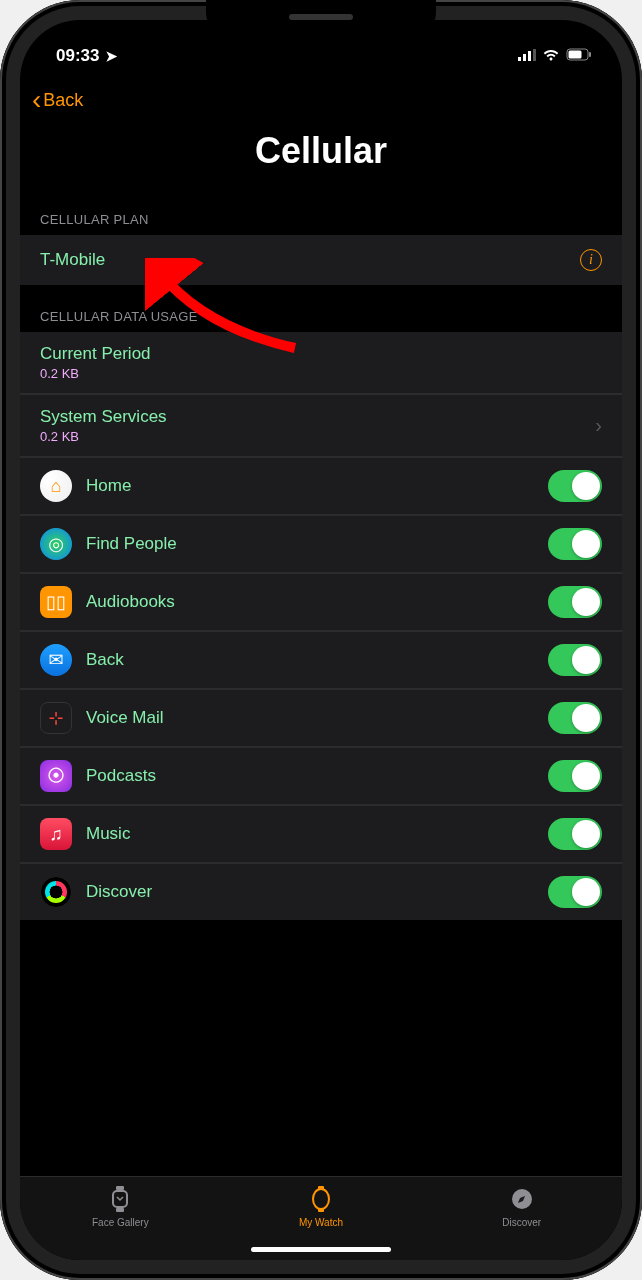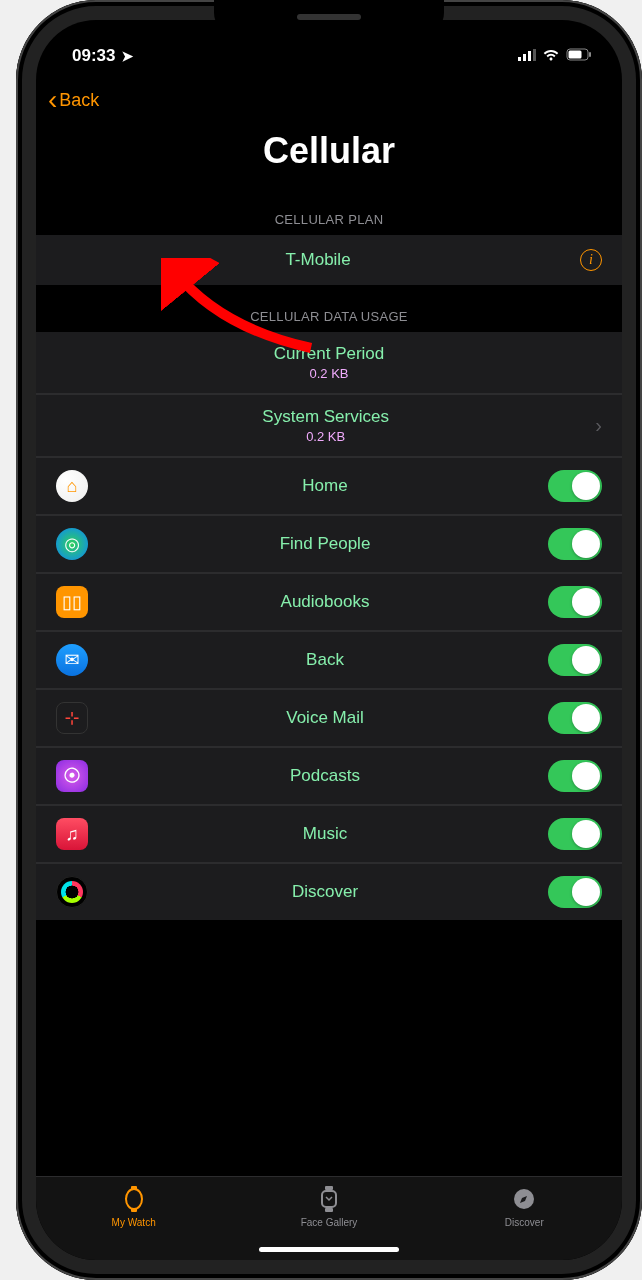--- a/index.html
+++ b/index.html
@@ -14,21 +14,20 @@
     position: relative;
   }
   .device-frame {
     width: 642px;
     height: 1280px;
     background: #222;
     border-radius: 80px;
     padding: 20px;
     position: relative;
     box-shadow: inset 0 0 0 2px #444, inset 0 0 0 6px #000;
-    margin-left: 16px;
   }
   .screen {
     width: 100%;
     height: 100%;
     background: #000;
     border-radius: 60px;
     overflow: hidden;
     position: relative;
     display: flex;
     flex-direction: column;
@@ -94,21 +93,20 @@
     color: #fff;
     font-size: 36px;
     font-weight: 700;
     padding: 8px 20px 16px 20px;
     text-align: center;
   }
   .content {
     flex: 1;
     overflow-y: auto;
     background: #000;
-    text-align: center;
   }
   .section-header {
     color: #8e8e93;
     font-size: 13px;
     letter-spacing: 0.3px;
     padding: 24px 20px 8px 20px;
     text-transform: uppercase;
   }
   .row {
     background: #1c1c1e;
@@ -356,40 +354,40 @@
           <div class="app-icon icon-activity">
               <div class="activity-ring"></div>
             </div>
           <span class="row-title" style="flex:1">Discover</span>
           <div class="switch"></div>
         </div>
       </div>
     </div>
 
     <div class="tab-bar">
-      <div class="tab active">
-        <div class="tab-icon">
-          <svg width="24" height="26" viewBox="0 0 24 26">
-              <ellipse cx="12" cy="13" rx="8" ry="10" stroke="#ff9500" stroke-width="2" fill="none"></ellipse>
-              <rect x="9" y="0" width="6" height="4" fill="#ff9500" rx="1"></rect>
-              <rect x="9" y="22" width="6" height="4" fill="#ff9500" rx="1"></rect>
-            </svg>
-        </div>
-        <span>My Watch</span>
-      </div>
       <div class="tab">
         <div class="tab-icon">
           <svg width="22" height="26" viewBox="0 0 22 26">
               <rect x="4" y="5" width="14" height="16" rx="4" stroke="#8e8e93" stroke-width="2" fill="none"></rect>
               <rect x="7" y="0" width="8" height="4" fill="#8e8e93" rx="1"></rect>
               <rect x="7" y="22" width="8" height="4" fill="#8e8e93" rx="1"></rect>
               <path d="M8 11l3 3 3-3" stroke="#8e8e93" stroke-width="1.5" fill="none"></path>
             </svg>
         </div>
         <span>Face Gallery</span>
+      </div>
+      <div class="tab active">
+        <div class="tab-icon">
+          <svg width="24" height="26" viewBox="0 0 24 26">
+              <ellipse cx="12" cy="13" rx="8" ry="10" stroke="#ff9500" stroke-width="2" fill="none"></ellipse>
+              <rect x="9" y="0" width="6" height="4" fill="#ff9500" rx="1"></rect>
+              <rect x="9" y="22" width="6" height="4" fill="#ff9500" rx="1"></rect>
+            </svg>
+        </div>
+        <span>My Watch</span>
       </div>
       <div class="tab">
         <div class="tab-icon">
           <svg width="24" height="24" viewBox="0 0 24 24">
               <circle cx="12" cy="12" r="10" fill="#8e8e93"></circle>
               <path d="M15 9l-2 5-5 2 2-5z" fill="#1c1c1e"></path>
             </svg>
         </div>
         <span>Discover</span>
       </div>

